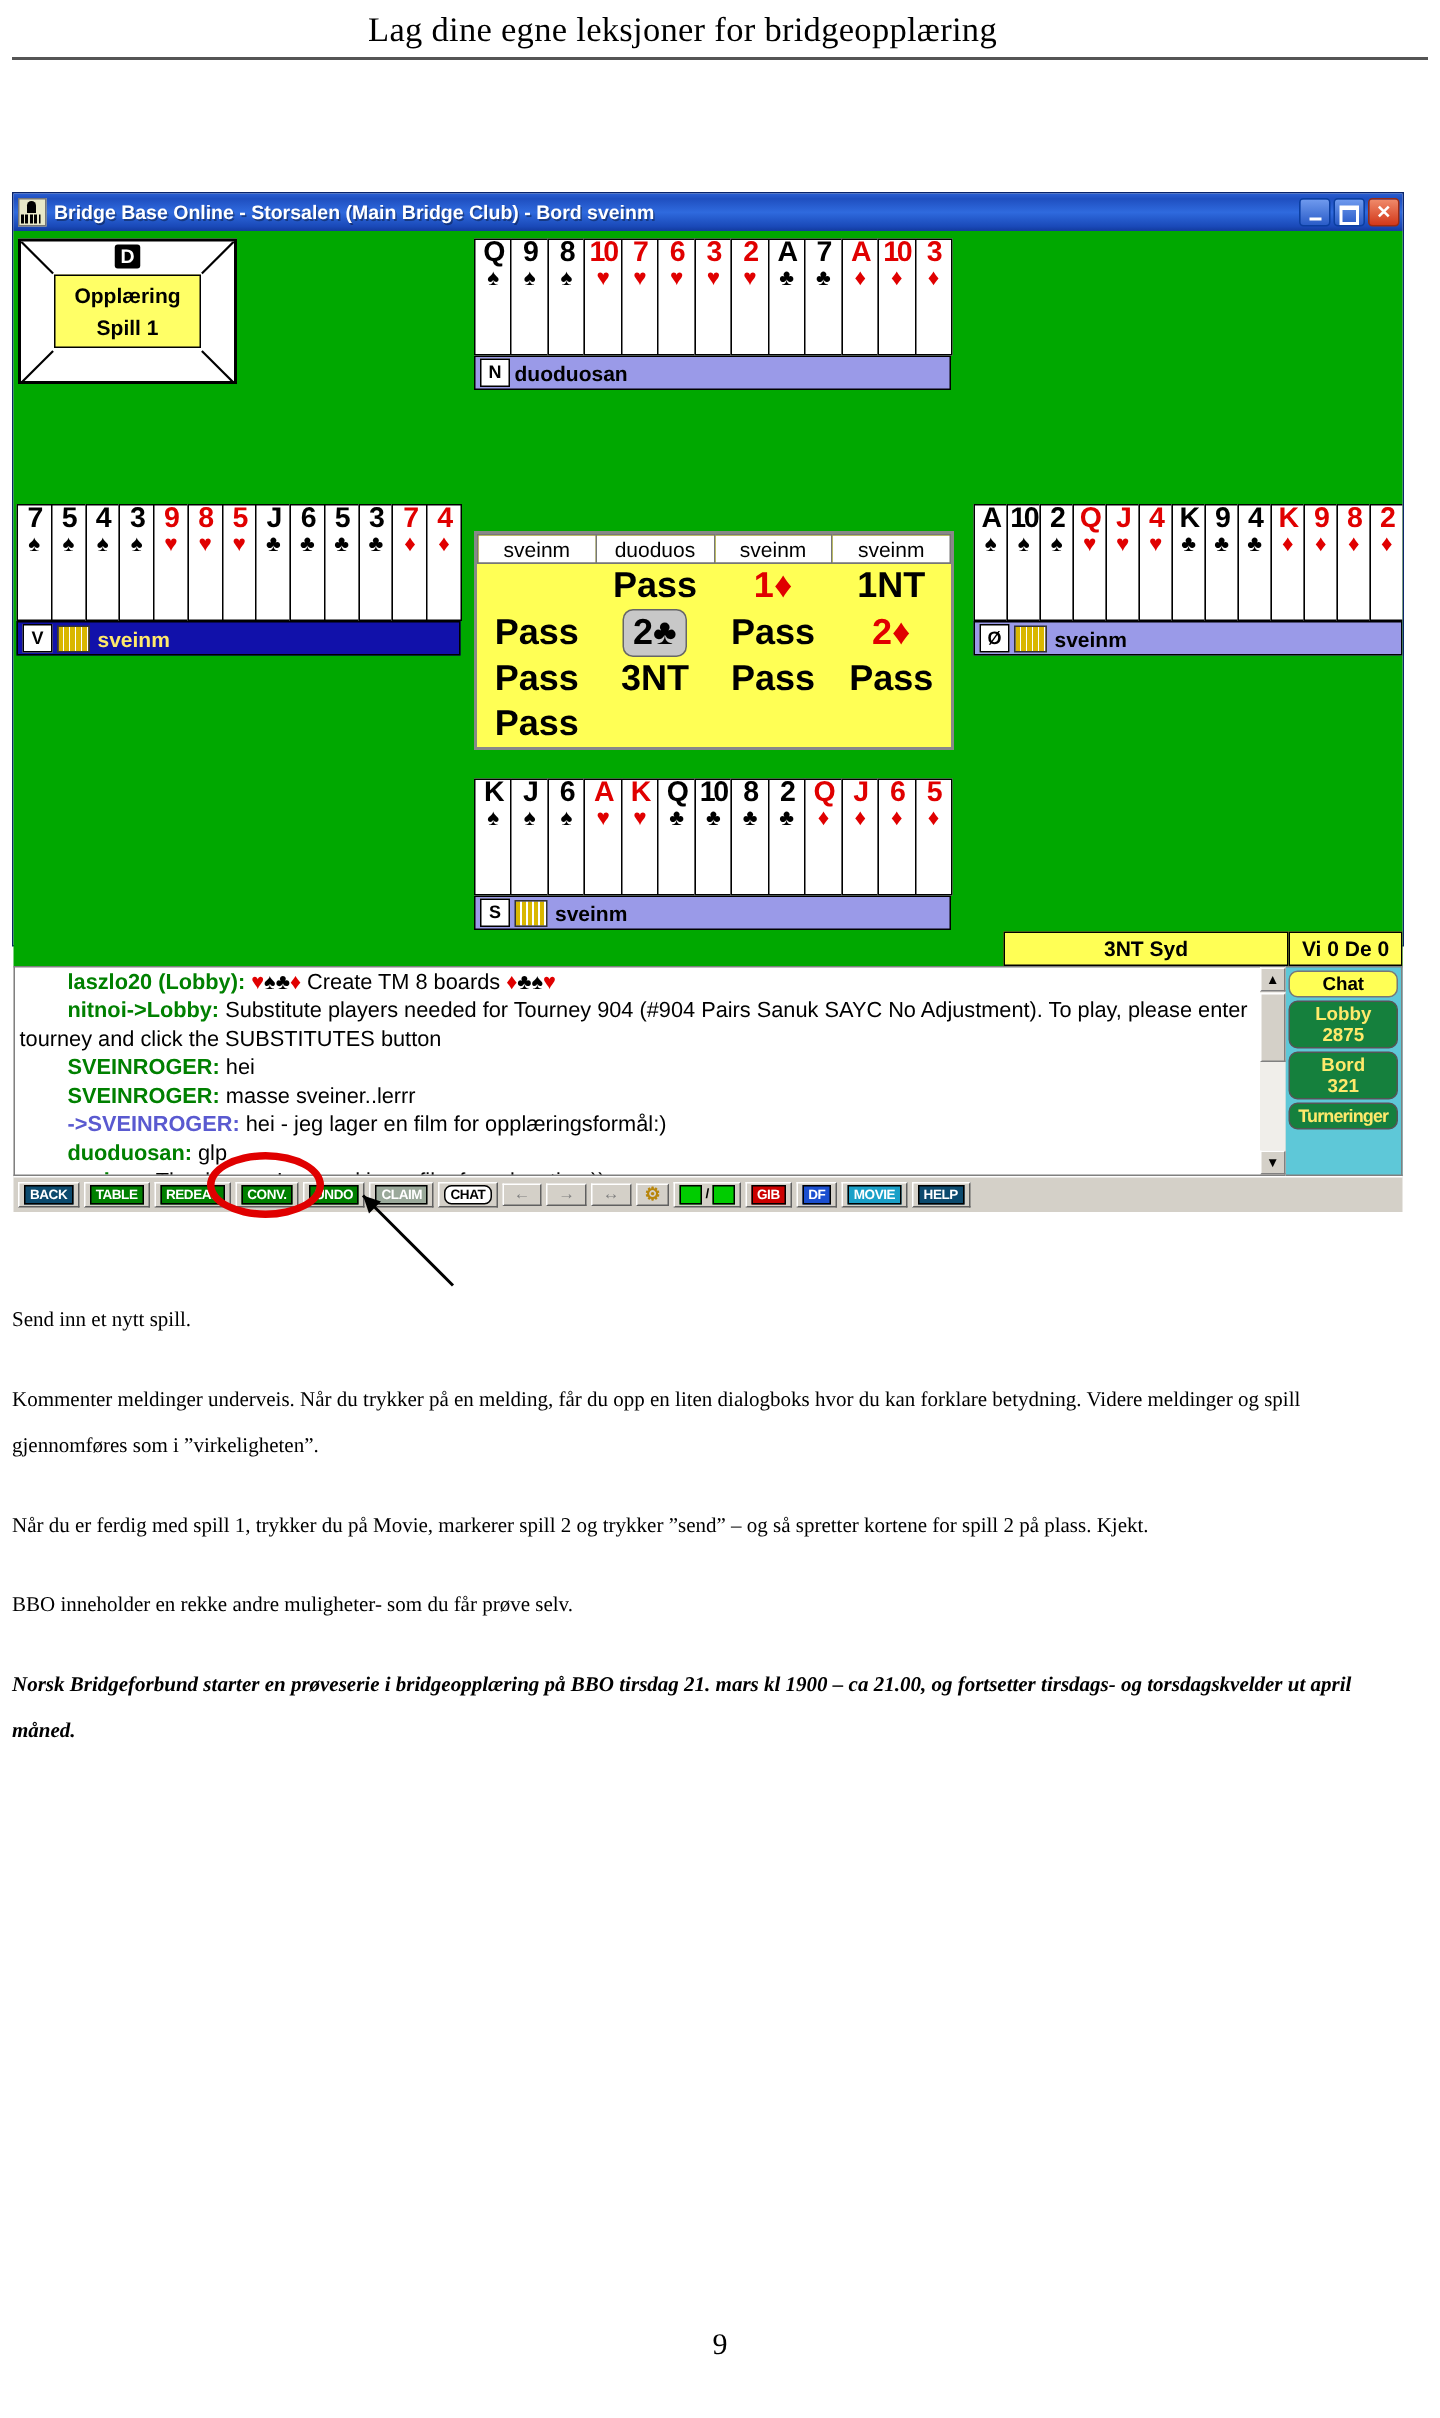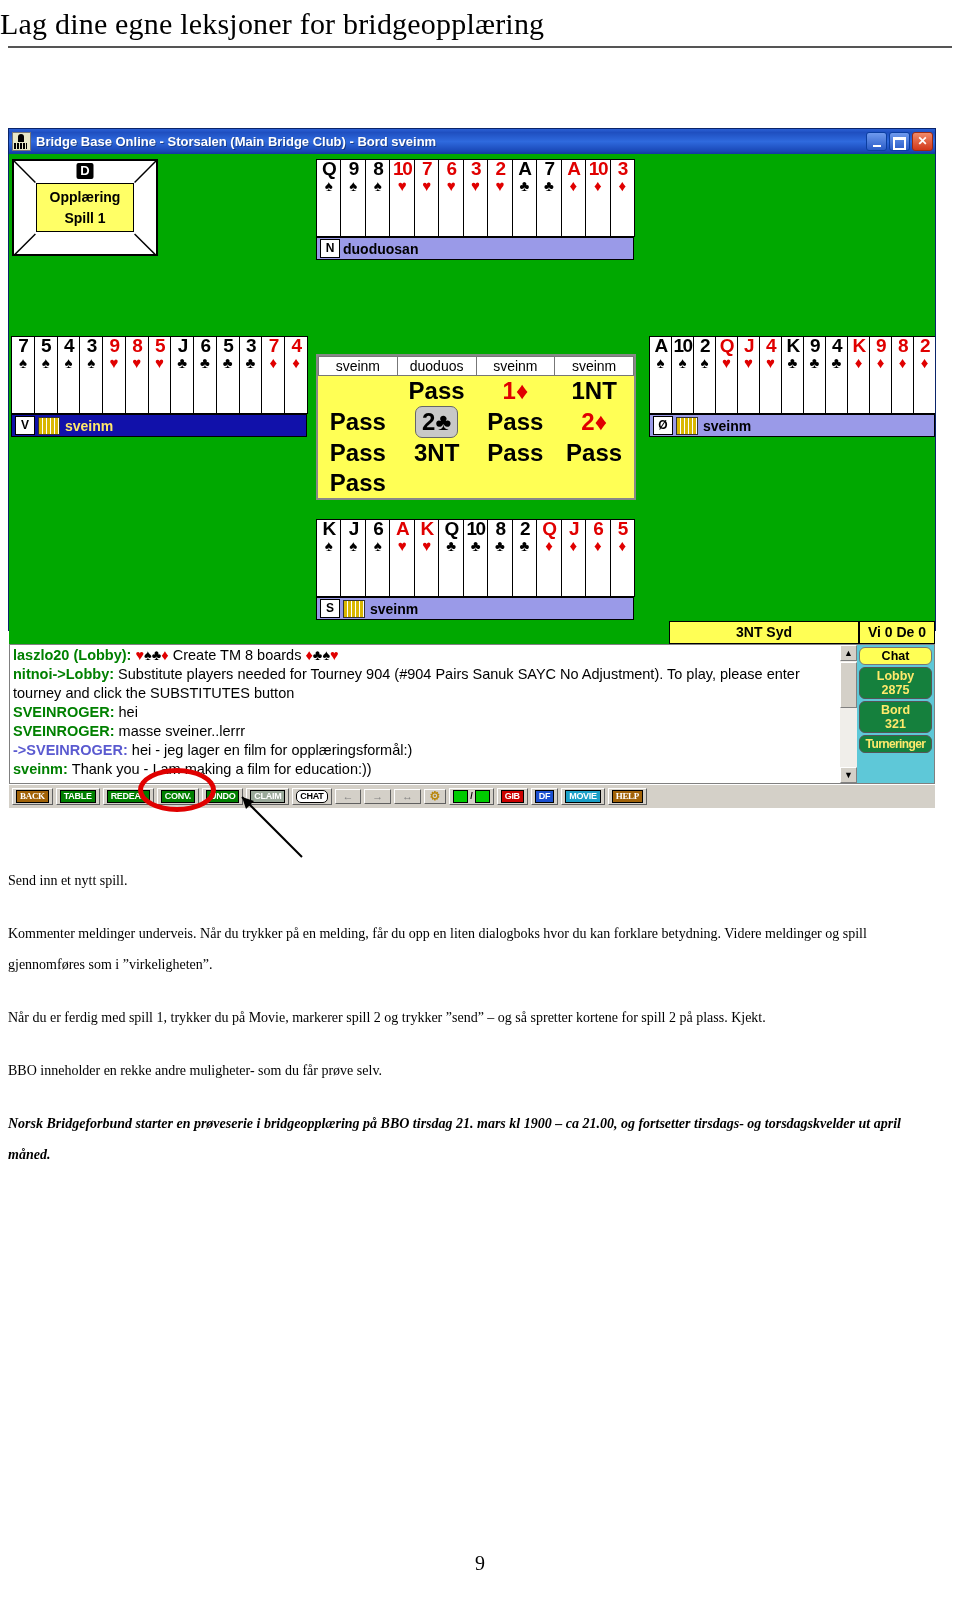--- a/index.html
+++ b/index.html
@@ -15,23 +15,23 @@
     color: #000;
     overflow: hidden;
   }
 
   
   .page-header {
     position: absolute;
     left: 0; top: 0; width: 960px;
   }
   .page-header .htext {
-    text-align: left;
+    text-align: center;
     font-family: "Liberation Serif", serif;
-    font-size: 30px;
+    font-size: 23px;
     letter-spacing: .2px;
     padding-top: 7px;
     padding-right: 50px;
   }
   .page-header .hrule {
     margin: 5px 8px 0 8px;
     border-bottom: 2px solid #555;
   }
 
   
@@ -292,21 +292,21 @@
     padding: 1px 3px;
     overflow: hidden;
   }
   .chatline {
     font-family: "Liberation Sans", sans-serif;
     font-size: 14.5px;
     line-height: 19px;
     color: #000;
     white-space: normal;
   }
-  .chatline .who { font-weight: bold; }
+  .chatline .who { font-weight: bold; margin-left: 32px; }
   .chatline .who.green { color: #008000; }
   .chatline .who.blueish { color: #5a5ad0; }
   .chatline .sym-r { color: #e00000; }
   .chatline .sym-b { color: #000; }
 
   .scrollbar {
     width: 17px;
     background: #f0eeea;
     border-top: 1px solid #808080;
     border-bottom: 1px solid #808080;
@@ -388,21 +388,21 @@
     white-space: nowrap;
     box-sizing: border-box;
   }
   .tbtn .lbl {
     display: inline-block;
     padding: 0 3px;
     border: 1px solid #000;
     color: #fff;
     line-height: 11px;
   }
-  .tbtn .lbl.red { background: #a16207; font-family: Liberation Serif, serif; }
+  .tbtn .lbl.red { background: #0c4a6e; }
   .tbtn .lbl.green { background: #008000; }
   .tbtn .lbl.gray { background: #9aa99a; }
   .tbtn .lbl.white { background: #fff; color: #000; border-radius: 5px; }
   .tbtn .lbl.cyan { background: #1aa0c8; }
   .tbtn .lbl.blue { background: #1b4fd0; }
   .tbtn .lbl.darkred { background: #cc0000; }
   .tbtn.arrow { padding: 1px 7px; color: #808080; font-size: 11px; }
   .tbtn.gear { padding: 1px 5px; color: #b8860b; font-size: 12px; }
   .swatch {
     display: inline-block; width: 13px; height: 11px;
@@ -773,20 +773,21 @@
     <div class="score-strip">Vi 0 De 0</div>
   </div>
 
   <div class="chatzone">
     <div class="chatlog">
         <div class="chatline"><span class="who green">laszlo20 (Lobby): </span><span class="sym-r">♥</span><span class="sym-b">♠</span><span class="sym-b">♣</span><span class="sym-r">♦</span> <span>Create TM 8 boards</span> <span class="sym-r">♦</span><span class="sym-b">♣</span><span class="sym-b">♠</span><span class="sym-r">♥</span></div>
         <div class="chatline"><span class="who green">nitnoi-&gt;Lobby: </span><span>Substitute players needed for Tourney 904 (#904 Pairs Sanuk SAYC  No Adjustment). To play, please enter tourney and click the SUBSTITUTES button</span></div>
         <div class="chatline"><span class="who green">SVEINROGER: </span><span>hei</span></div>
         <div class="chatline"><span class="who green">SVEINROGER: </span><span>masse sveiner..lerrr</span></div>
         <div class="chatline"><span class="who blueish">-&gt;SVEINROGER: </span><span>hei - jeg lager en film for opplæringsformål:)</span></div>
+        <div class="chatline"><span class="who green">duoduosan: </span><span>glp</span></div>
         <div class="chatline"><span class="who green">sveinm: </span><span>Thank you - I am making a film for education:))</span></div>
       </div>
     <div class="scrollbar">
       <div class="arrow">▲</div>
       <div class="thumb"></div>
       <div class="arrow bottom">▼</div>
     </div>
     <div class="sidepanel">
         <div class="sidebtn chat">Chat</div>
         <div class="sidebtn">Lobby<br>2875</div>

